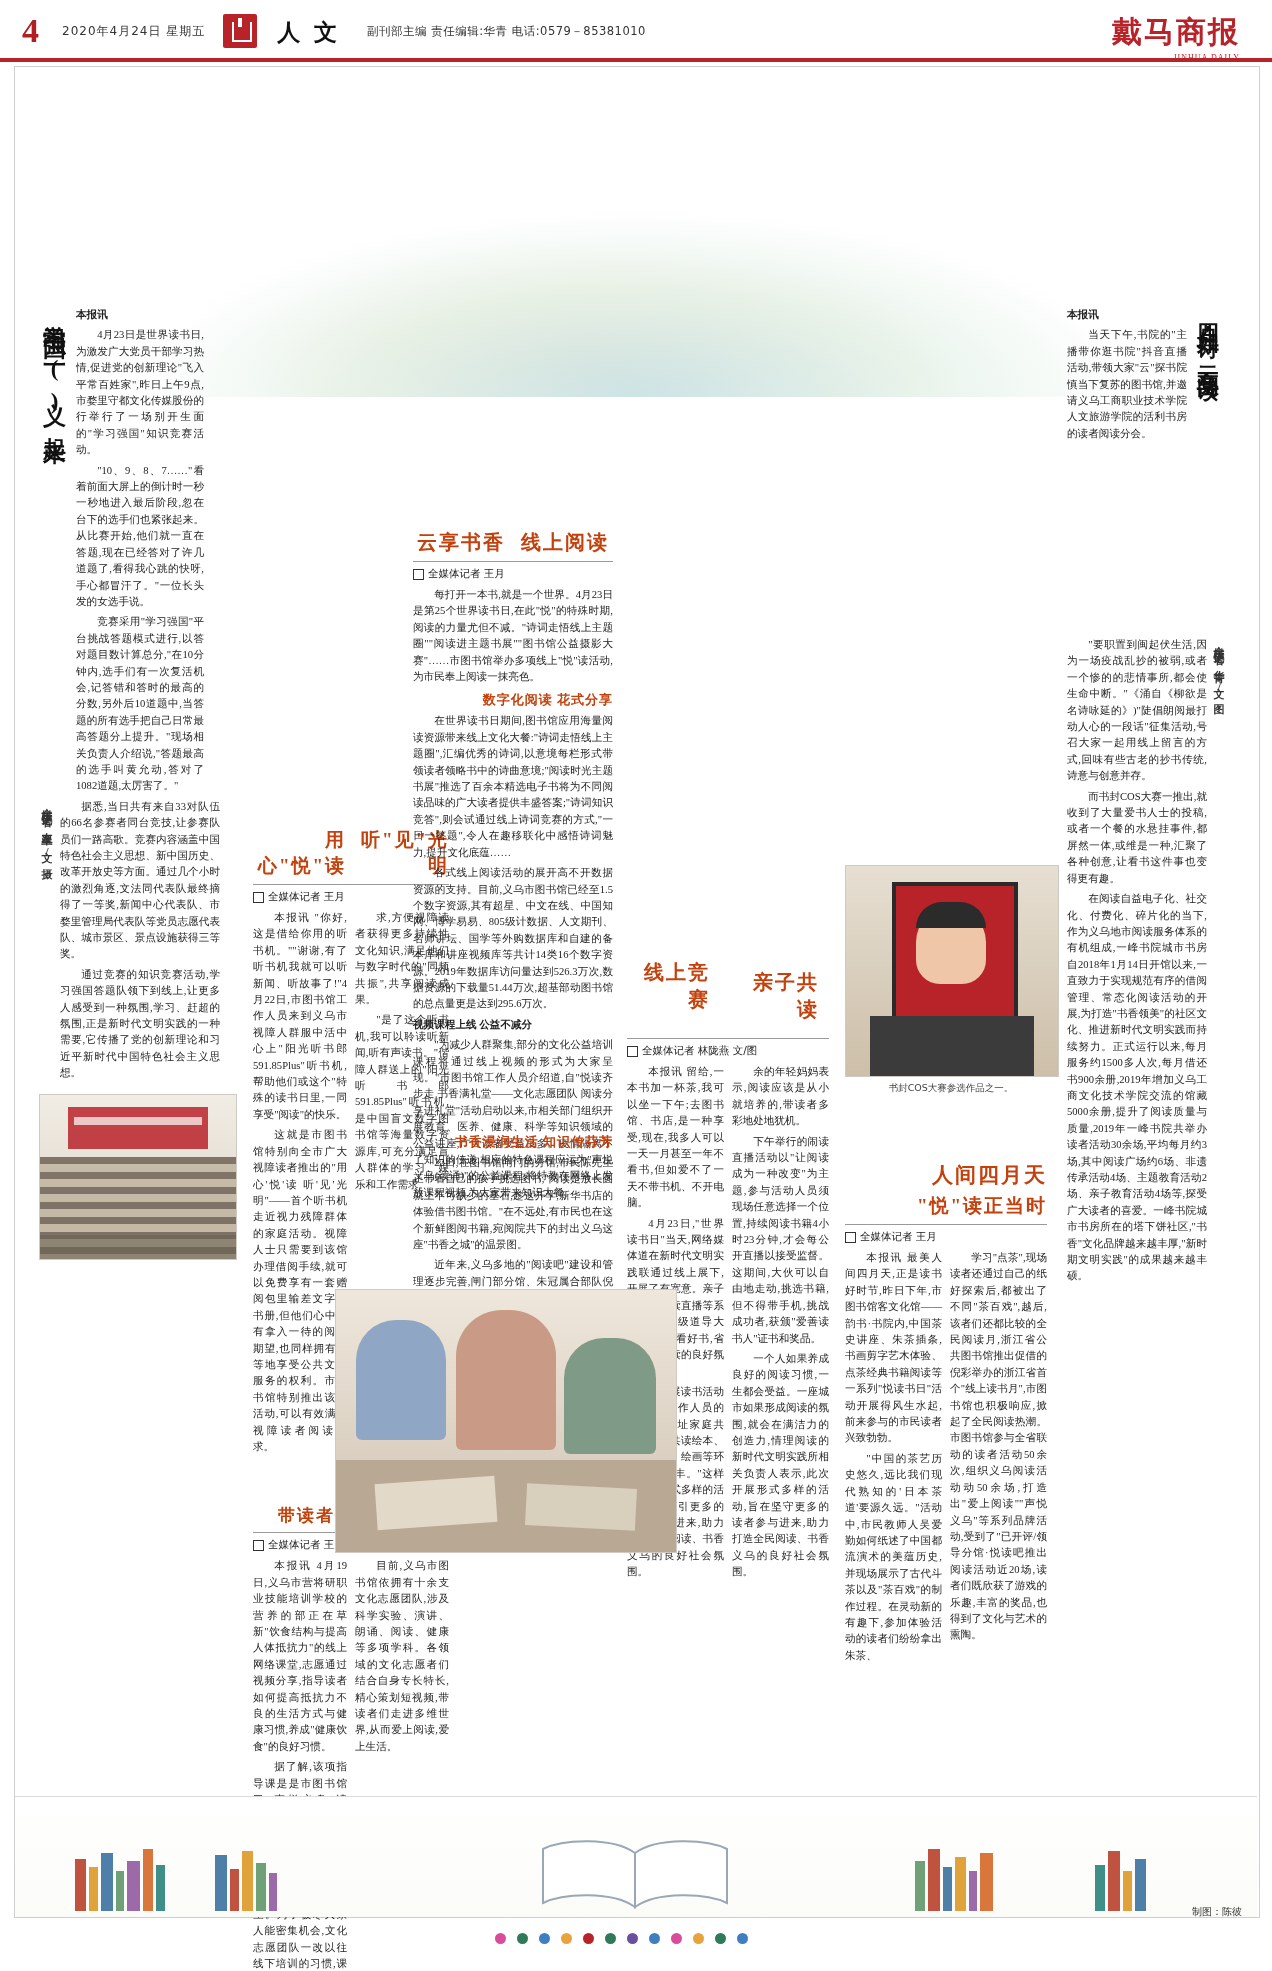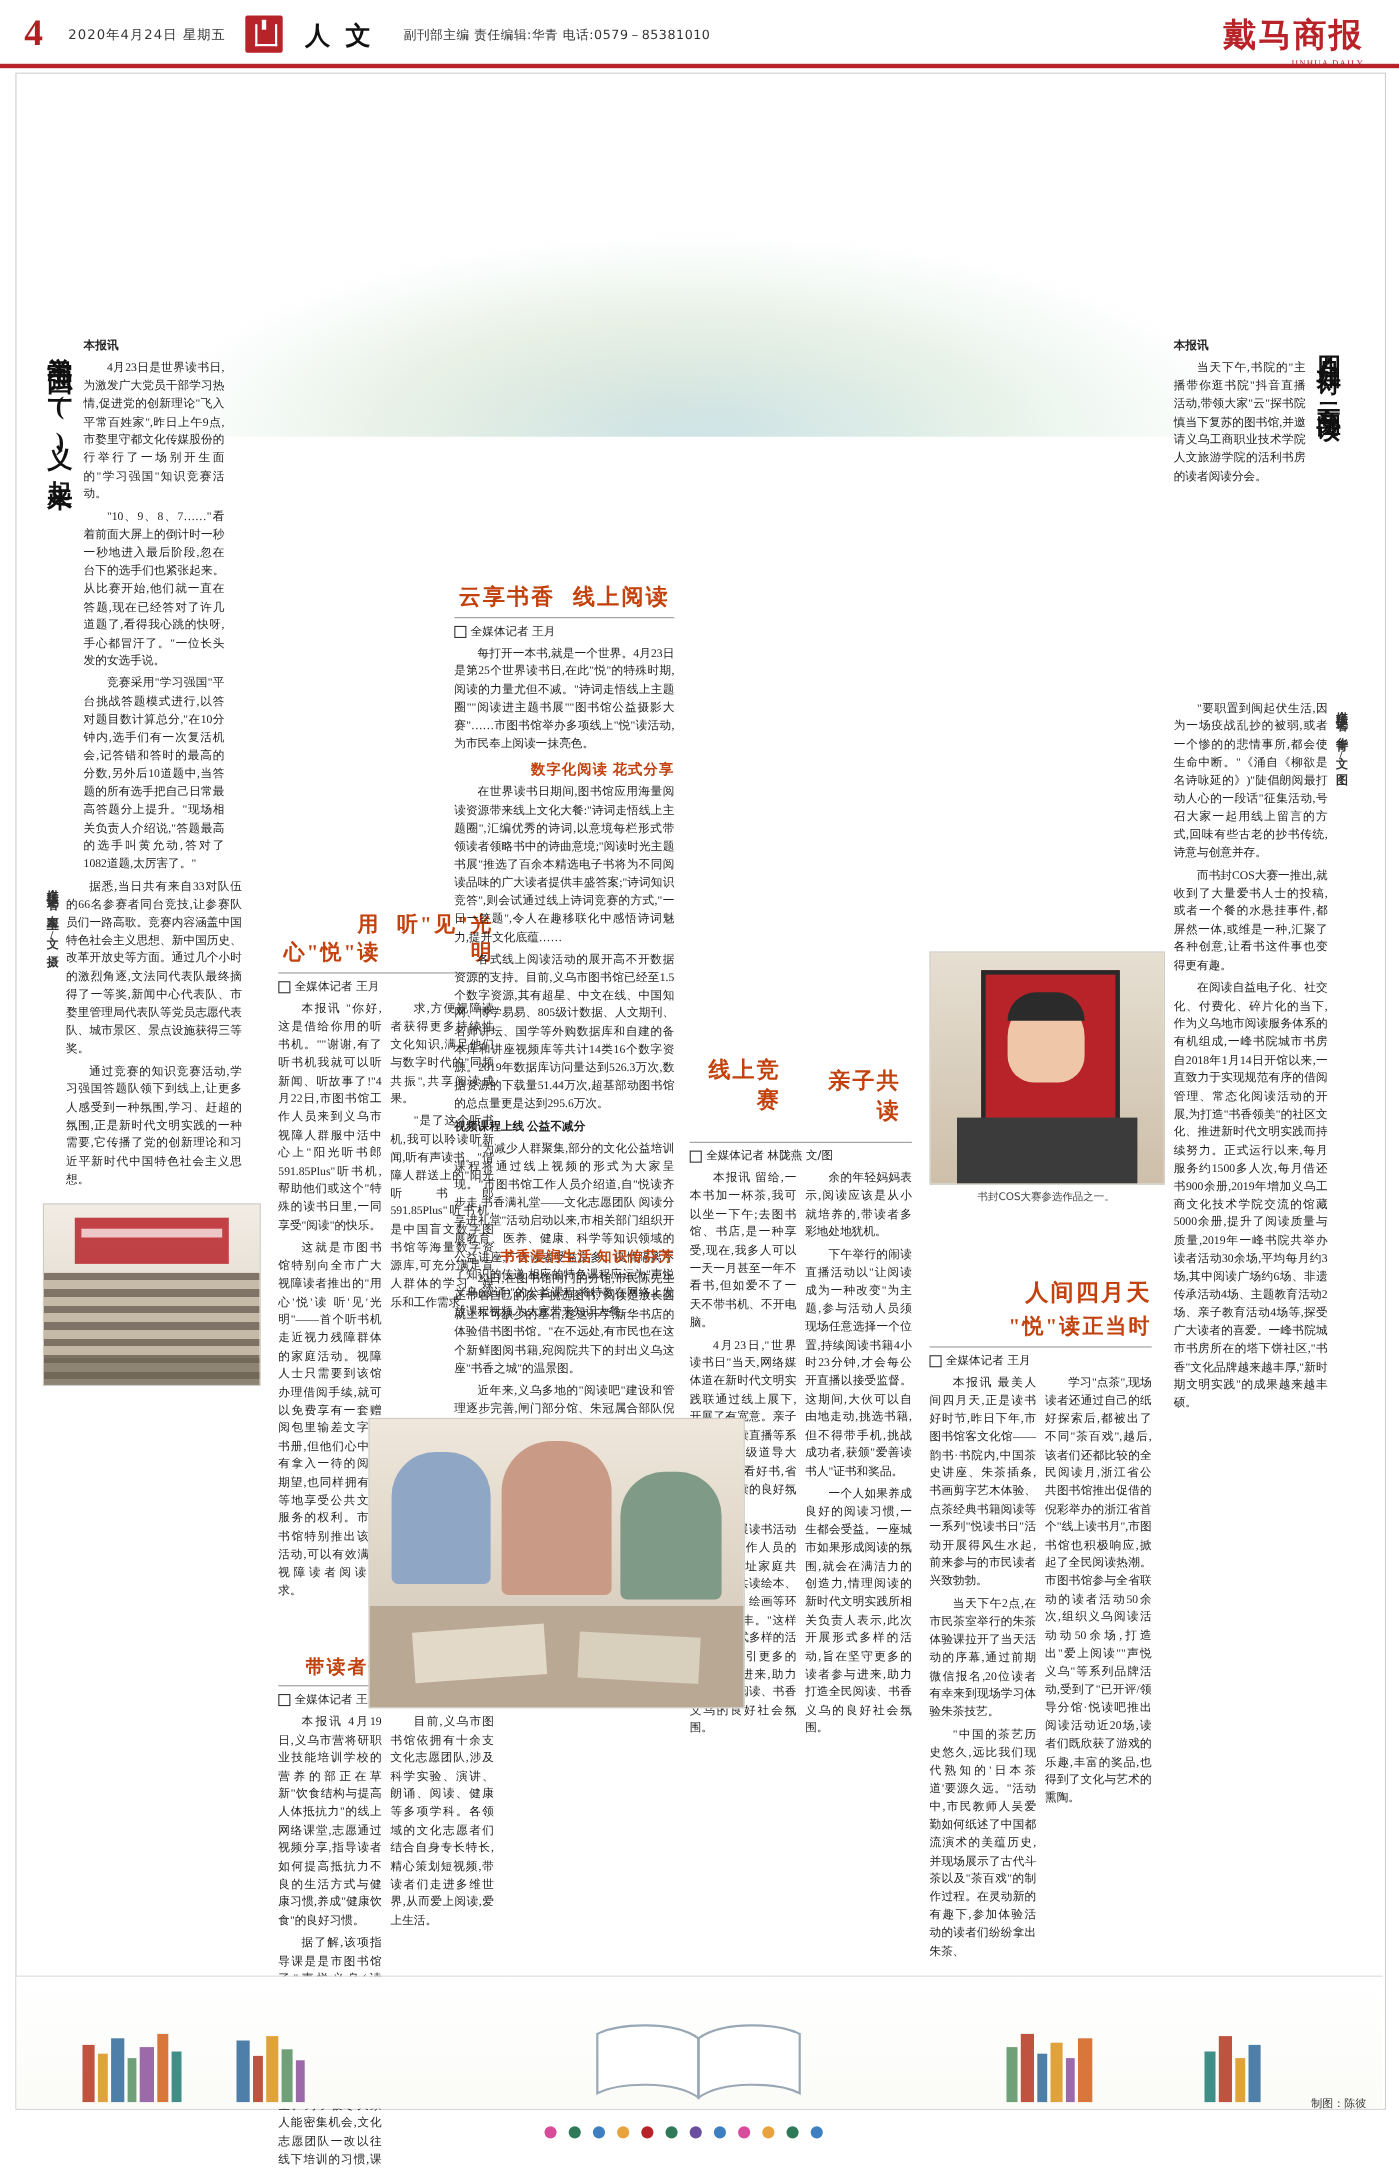--- a/index.html
+++ b/index.html
@@ -287,21 +287,20 @@
     <div class="sechead" style="font-size:21px;">人间四月天</div>
     <div class="sechead" style="font-size:19px;margin-top:0;">"悦"读正当时</div>
     <div class="rule"></div>
     <div class="byline">
       <span class="mk"></span>
       <span>全媒体记者  王月</span>
     </div>
     <div style="display:flex;gap:8px;">
       <div style="width:97px;">
         <p class="body">本报讯 最美人间四月天,正是读书好时节,昨日下年,市图书馆客文化馆——韵书·书院内,中国茶史讲座、朱茶插条,书画剪字艺木体验、点茶经典书籍阅读等一系列"悦读书日"活动开展得风生水起,前来参与的市民读者兴致勃勃。</p>
-        <p class="body">当天下午2点,在市民茶室举行的朱茶体验课拉开了当天活动的序幕,通过前期微信报名,20位读者有幸来到现场学习体验朱茶技艺。</p>
         <p class="body">"中国的茶艺历史悠久,远比我们现代熟知的'日本茶道'要源久远。"活动中,市民教师人吴爱勤如何纸述了中国都流演术的美蕴历史,并现场展示了古代斗茶以及"茶百戏"的制作过程。在灵动新的有趣下,参加体验活动的读者们纷纷拿出朱茶、</p>
       </div>
       <div style="width:97px;">
         <p class="body">学习"点茶",现场读者还通过自己的纸好探索后,都被出了不同"茶百戏",越后,该者们还都比较的全民阅读月,浙江省公共图书馆推出促借的倪彩举办的浙江省首个"线上读书月",市图书馆也积极响应,掀起了全民阅读热潮。市图书馆参与全省联动的读者活动50余次,组织义乌阅读活动动50余场,打造出"爱上阅读""声悦义乌"等系列品牌活动,受到了"已开评/领导分馆·悦读吧推出阅读活动近20场,读者们既欣获了游戏的乐趣,丰富的奖品,也得到了文化与艺术的熏陶。</p>
       </div>
     </div>
   </div>
 
   <div class="photo" style="position:absolute;left:830px;top:798px;width:212px;height:210px;">
     <div style="position:absolute;inset:0;background:linear-gradient(#e6dfd2,#cdbfa9);"></div>

